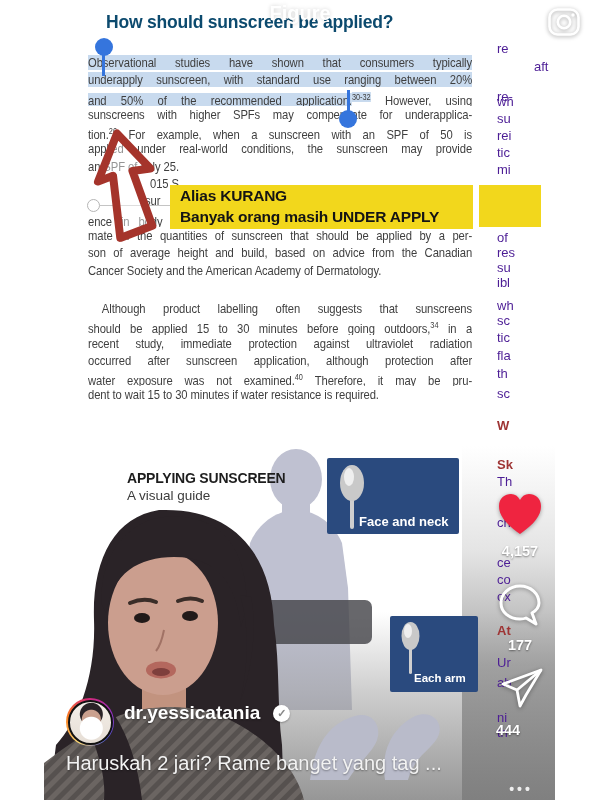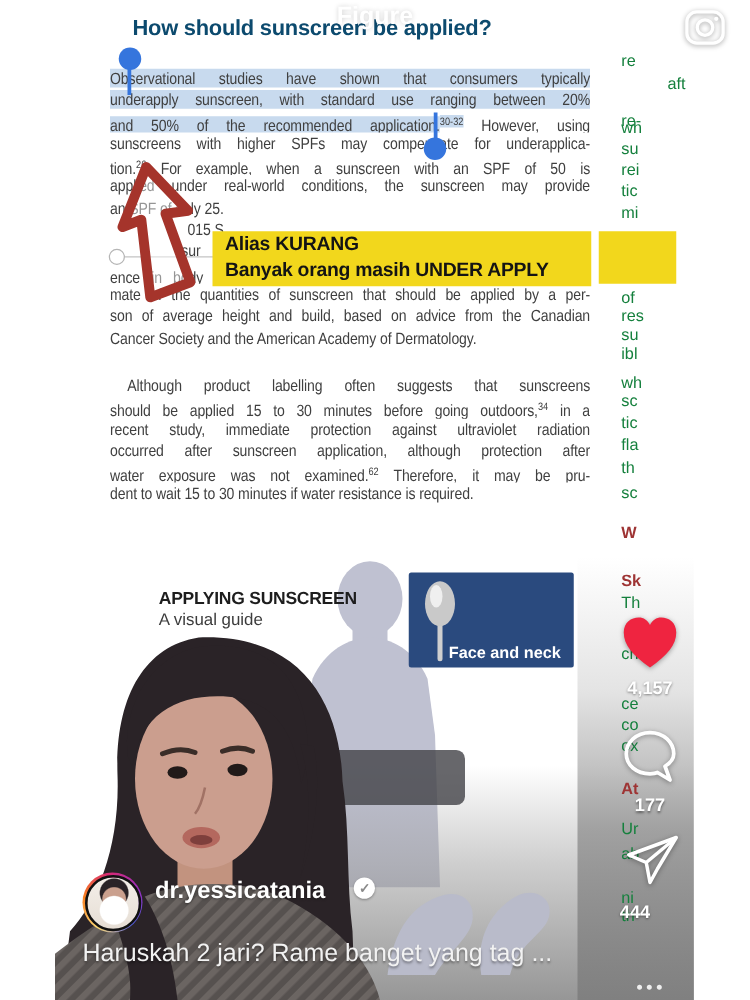--- a/index.html
+++ b/index.html
@@ -17,21 +17,21 @@
   
   .heading{left:106px;top:12px;font-size:17.5px;font-weight:bold;color:#0c4a6e;letter-spacing:-.2px;z-index:5;}
   .col{left:88px;z-index:5;}
   .tl{width:444px;height:17.3px;line-height:17.3px;font-size:13px;color:#3f3f3f;letter-spacing:-.1px;
       white-space:nowrap;overflow:hidden;text-align:justify;text-align-last:justify;
       transform:scaleX(.865);transform-origin:0 0;}
   .tl.l{text-align-last:left;}
   .tl.ind{text-indent:16px;}
   .sup{font-size:8.5px;vertical-align:5px;letter-spacing:0;}
   .hl{background:#C8DAEE;}
-  .frag{position:absolute;left:497px;font-size:13px;color:#15803d;z-index:22;line-height:14px;}
+  .frag{position:absolute;left:497px;font-size:13px;color:#4c1d95;z-index:22;line-height:14px;}
   .frag.red{color:#9e3434;font-weight:bold;}
 
   
   .sel{z-index:18;background:#3575DD;border-radius:50%;}
   .sel-stem{z-index:18;background:#3575DD;}
 
   
   .gline{left:100px;top:205px;width:100px;height:1px;background:#c4c4c4;z-index:20;}
   .arrow{z-index:24;}
   .arrow-dot{left:87px;top:199px;width:11px;height:11px;background:#fff;border:1px solid #b5b5b5;
@@ -74,21 +74,21 @@
   
   .avatar-ring{left:66px;top:698px;width:48px;height:48px;border-radius:50%;z-index:31;
       background:conic-gradient(from 210deg,#feda75,#fa7e1e,#d62976,#962fbf,#4f5bd5,#feda75);
       display:flex;align-items:center;justify-content:center;}
   .avatar{width:41px;height:41px;border-radius:50%;border:2px solid #111;
       background:
         radial-gradient(circle at 52% 64%, #ffffff 0 11px, transparent 12px),
         radial-gradient(circle at 52% 42%, #caa08e 0 9px, transparent 10px),
         radial-gradient(circle at 52% 30%, #2a2327 0 11px, transparent 12px),
         linear-gradient(#f4efe9,#e6ded5);}
-  .uname-row{left:124px;top:702px;display:flex;gap:23px;z-index:31;}
+  .uname-row{left:124px;top:702px;display:flex;align-items:center;gap:13px;z-index:31;}
   .uname{font-size:19px;font-weight:bold;color:#fff;text-shadow:0 1px 2px rgba(0,0,0,.4);}
   .badge{width:17px;height:17px;border-radius:50%;background:#fff;color:#8a8a8a;font-size:11px;font-weight:bold;
          display:flex;align-items:center;justify-content:center;box-shadow:0 1px 2px rgba(0,0,0,.3);}
   .caption{left:66px;top:752px;font-size:20px;color:#f2f2f2;text-shadow:0 1px 2px rgba(0,0,0,.4);z-index:31;}
   .dots{left:497px;top:781px;width:48px;text-align:center;color:#eee;font-size:14px;letter-spacing:3px;
         font-weight:bold;z-index:31;}
 </style>
 </head>
 <body>
 
@@ -108,21 +108,21 @@
       <div class="tl"><span>ence in body habitus of the public.</span><span class="sup">33</span><span> Figure 2 offers a rough esti-</span></div>
       <div class="tl"><span>mate of the quantities of sunscreen that should be applied by a per-</span></div>
       <div class="tl"><span>son of average height and build, based on advice from the Canadian</span></div>
       <div class="tl l"><span>Cancer Society and the American Academy of Dermatology.</span></div>
     </div>
   <div class="abs col" id="para2" style="top:300px;">
       <div class="tl ind"><span>Although product labelling often suggests that sunscreens</span></div>
       <div class="tl"><span>should be applied 15 to 30 minutes before going outdoors,</span><span class="sup">34</span><span> in a</span></div>
       <div class="tl"><span>recent study, immediate protection against ultraviolet radiation</span></div>
       <div class="tl"><span>occurred after sunscreen application, although protection after</span></div>
-      <div class="tl"><span>water exposure was not examined.</span><span class="sup">62</span><span> Therefore, it may be pru-</span></div>
+      <div class="tl"><span>water exposure was not examined.</span><span class="sup">40</span><span> Therefore, it may be pru-</span></div>
       <div class="tl l"><span>dent to wait 15 to 30 minutes if water resistance is required.</span></div>
     </div>
   <div id="frags">
       <div class="frag" style="top: 42px;">re</div>
       <div class="frag" style="top: 60px; margin-left: 37px;">aft</div>
       <div class="frag" style="top: 90px;">re-</div>
       <div class="frag" style="top: 95px;">wh</div>
       <div class="frag" style="top: 112px;">su</div>
       <div class="frag" style="top: 129px; text-align: right;">rei</div>
       <div class="frag" style="top: 146px;">tic</div>
@@ -192,20 +192,28 @@
     <div class="box-label lbl1">Face and neck</div>
   </div>
 
   <div class="abs shade-b"></div>
   <div class="abs shade-r"></div>
 
   <div class="abs cap-bar">
     <div class="itu">itu</div>
   </div>
 
+  <div class="abs navy-box box2">
+    <svg style="position:absolute;left:8px;top:4px;" width="26" height="56" viewBox="0 0 26 56">
+      <rect x="11" y="24" width="3" height="30" rx="1.5" fill="#cfcfcf"></rect>
+      <ellipse cx="12.5" cy="16" rx="9" ry="14" fill="#c9c9c9"></ellipse>
+      <ellipse cx="10" cy="11" rx="4" ry="7" fill="#efefef"></ellipse>
+    </svg>
+    <div class="box-label lbl2">Each arm</div>
+  </div>
 
   <svg class="abs hands" style="left:300px;top:688px;" width="150" height="92" viewBox="0 0 150 92">
     <g fill="#b9bbca">
       <path d="M10,92 C15,55 30,35 55,28 C70,24 80,34 78,48 C76,62 60,72 48,92 Z"></path>
       <path d="M85,92 C80,60 95,38 115,28 C130,22 143,32 139,46 C135,60 115,66 108,92 Z"></path>
     </g>
   </svg>
 
   <svg class="abs woman" width="400" height="295" viewBox="0 0 400 295">
     <defs>

